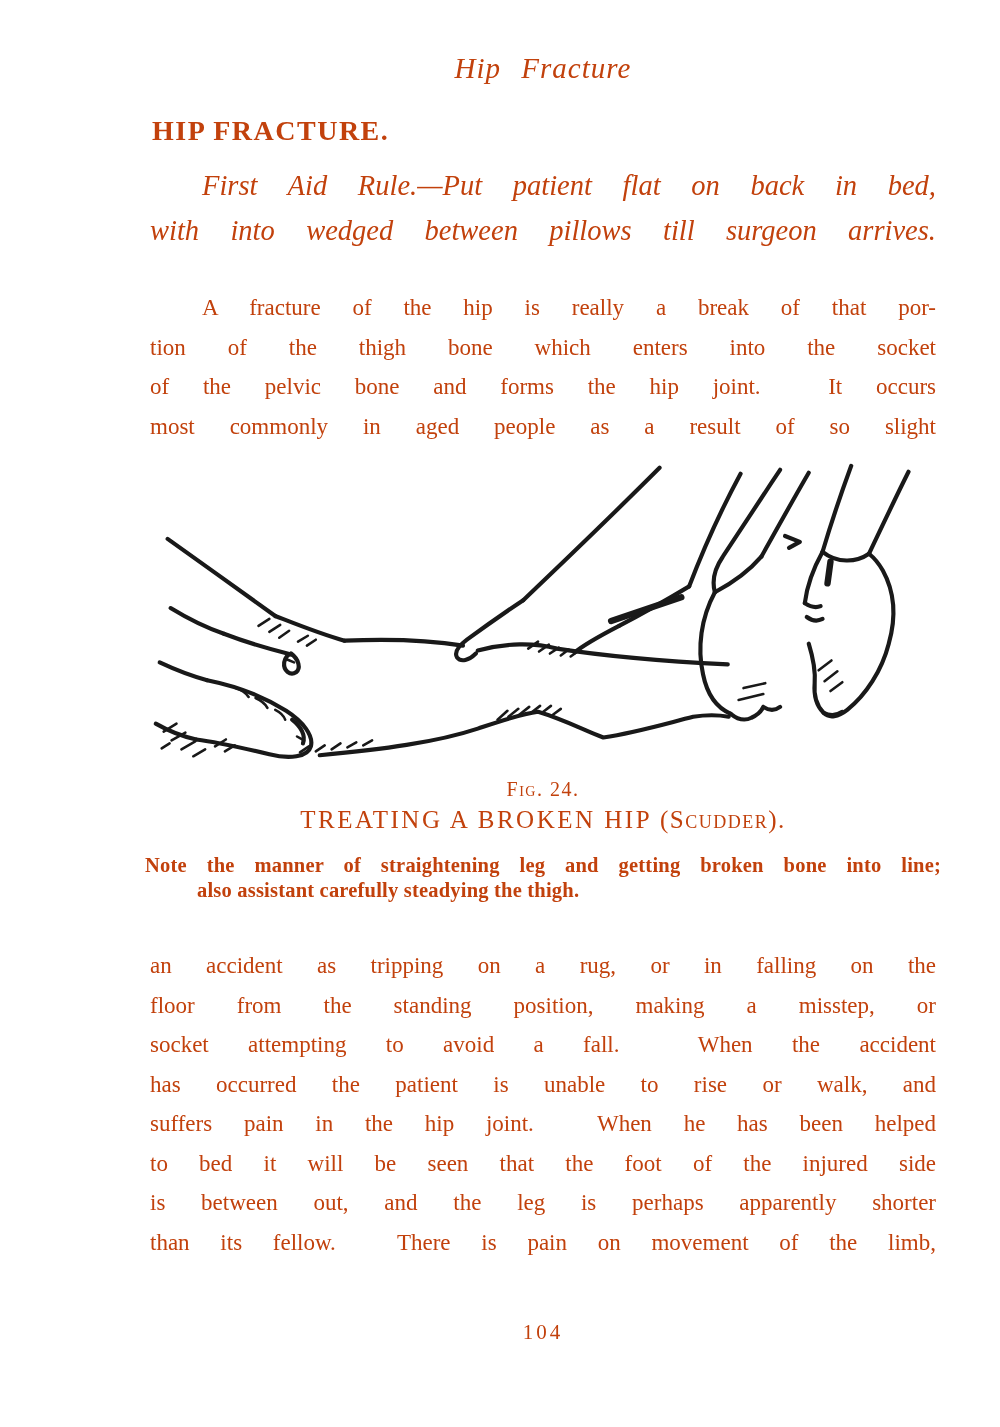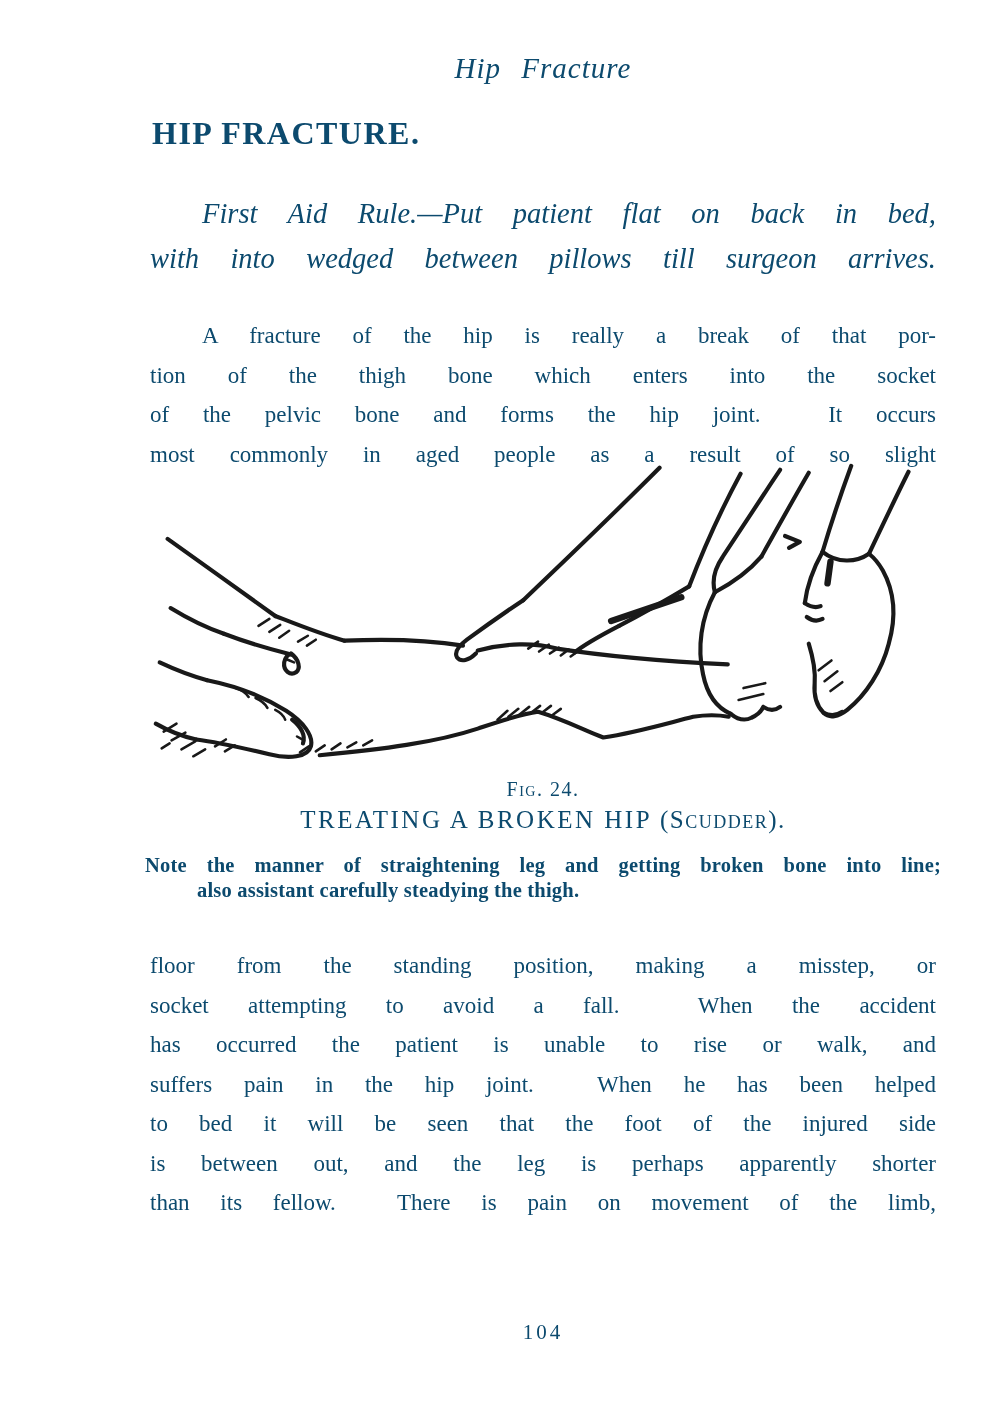--- a/index.html
+++ b/index.html
@@ -1,47 +1,47 @@
 <!DOCTYPE html>
 <html><head>
 <meta charset="utf-8">
 <style>
   html,body { margin:0; padding:0; background:#e8e8e8; }
   .page {
     position:relative;
     width:1000px; height:1427px;
     margin:0 auto;
     background:#ffffff;
-    color:#0c4a6e;
+    color:#c2410c;
     font-family:"Liberation Serif", serif;
     overflow:hidden;
   }
   .col { position:absolute; left:150px; width:786px; }
 
   .running-head {
     top:52px; text-align:center;
     font-style:italic; font-size:29px;
     letter-spacing:1px; word-spacing:12px;
   }
   .heading {
     position:absolute; left:152px; top:115px; margin:0;
-    font-size:32px; font-weight:bold; letter-spacing:1.5px;
+    font-size:28px; font-weight:bold; letter-spacing:1.5px;
   }
   .jline {
     text-align:justify; text-align-last:justify;
     white-space:pre-wrap;
   }
   .rule-para {
     top:163px; font-style:italic; font-size:28.5px; line-height:45px;
     word-spacing:2px;
   }
   .body-para { font-size:23px; line-height:39.5px; word-spacing:1.5px; }
   .para1 { top:288px; }
   .para2 { top:946px; }
-  .indent { padding-left:52px;margin-top:28px; }
+  .indent { padding-left:52px; }
 
   figure.illustration {
     position:absolute; left:145px; top:452px; width:796px; margin:0;
     text-align:center;
   }
   figure.illustration svg { display:block; width:796px; height:326px; }
   .fig-label {
     margin-top:0; font-variant:small-caps; font-size:20px;
     letter-spacing:1.5px;
   }
@@ -153,20 +153,21 @@
       <div class="fig-label">Fig. 24.</div>
       <div class="fig-caption"><span>TREATING A BROKEN HIP</span> <span class="sc">(Scudder).</span></div>
       <div class="fig-note">
         <div class="note-l1">Note the manner of straightening leg and getting broken bone into line;</div>
         <div class="note-l2">also assistant carefully steadying the thigh.</div>
       </div>
     </figcaption>
   </figure>
 
   <div class="col body-para para2">
+    <div class="jline">an accident as tripping on a rug, or in falling on the</div>
     <div class="jline">floor from the standing position, making a misstep, or</div>
     <div class="jline">socket attempting to avoid a fall.  When the accident</div>
     <div class="jline">has occurred the patient is unable to rise or walk, and</div>
     <div class="jline">suffers pain in the hip joint.  When he has been helped</div>
     <div class="jline">to bed it will be seen that the foot of the injured side</div>
     <div class="jline">is between out, and the leg is perhaps apparently shorter</div>
     <div class="jline">than its fellow.  There is pain on movement of the limb,</div>
   </div>
 
   <div class="col page-number">104</div>

